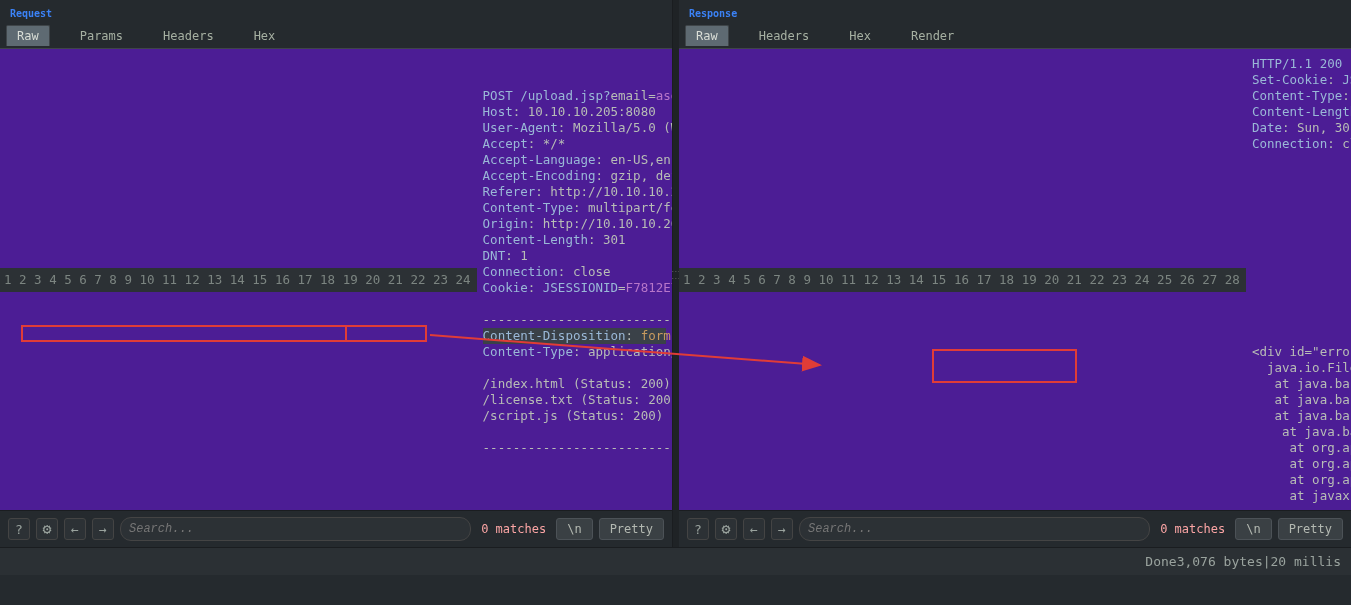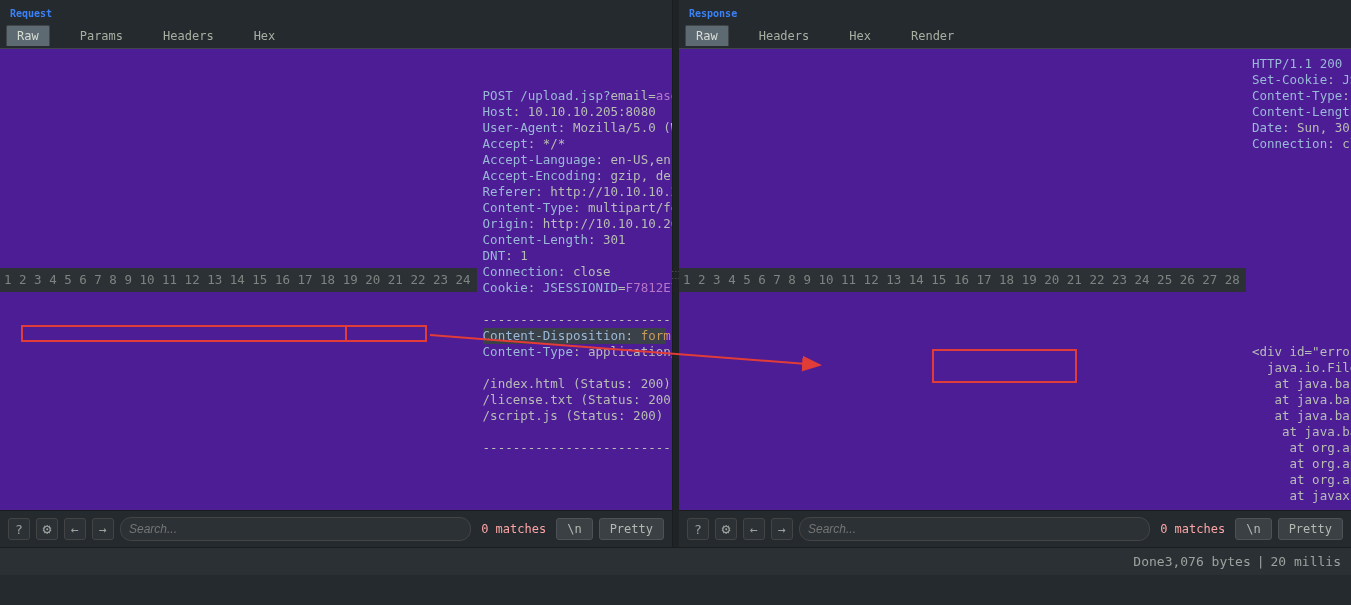--- a/index.html
+++ b/index.html
@@ -15,25 +15,25 @@
 .gutter { background: #2c3135; color: #7c8581; text-align: right; padding: 4px 6px 4px 4px; user-select: none; font-size: 12.5px; line-height: 16px; }
 .code { padding: 4px 6px; white-space: pre; font-size: 12.5px; line-height: 16px; color: #b8bdb6; flex: 1; min-width: 0; overflow-x: auto; }
 .hl-kw { color: #9ab8d7; }
 .hl-val { color: #b776c9; }
 .hl-str { color: #c89b5f; }
 .row-cur { background: #3a4148; display: inline-block; width: 100%; }
 .box-req { position: absolute; border: 2px solid #e13c37; pointer-events: none; }
 .searchbar { display: flex; align-items: center; gap: 6px; padding: 6px 8px; border-top: 1px solid #1a1d20; background: #252a2e; }
 .iconbtn { width: 22px; height: 22px; border: 1px solid #444; background: #2c3135; border-radius: 3px; display: flex; align-items: center; justify-content: center; color: #9aa39e; cursor: pointer; font-size: 13px; }
 .gear { font-size: 15px; }
-.searchinput { flex: 1; background: #2c3135; border: 1px solid #444; border-radius: 11px; padding: 4px 8px; color: #7c8581; font-family: Liberation Sans, sans-serif; font-size: 12px; font-style: italic; }
+.searchinput { flex: 1; background: #2c3135; border: 1px solid #444; border-radius: 11px; padding: 4px 8px; color: #7c8581; font-family: Liberation Mono, monospace; font-size: 12px; font-style: italic; }
 .matches { color: #fca5a5; font-size: 12px; padding: 0 4px; white-space: nowrap; }
 .pillbtn { background: #3a4044; border: 1px solid #4c5257; border-radius: 3px; padding: 3px 10px; color: #b3b8b1; font-size: 12px; cursor: pointer; font-family: inherit; }
 .statusbar { display: flex; justify-content: flex-end; align-items: center; padding: 6px 10px; background: #2b3034; border-top: 1px solid #1a1d20; color: #9aa39e; height: 28px; }
-.status-right { display: flex; gap: 6px; }
+.status-right { display: flex; }
 .divider { width: 6px; background: #1f2326; cursor: col-resize; position: relative; display:flex; align-items:center; justify-content:center; }
 .divider-dots { color:#555; font-size:9px; letter-spacing:-2px; transform:rotate(90deg); }
 svg.arrow { position: absolute; pointer-events: none; }
 ::-webkit-scrollbar { width:14px; height:14px; }
 ::-webkit-scrollbar-track { background:#2a2f33; }
 ::-webkit-scrollbar-thumb { background:#4a5156; border:3px solid #2a2f33; border-radius:7px; }
 </style>
 </head>
 <body>
 

